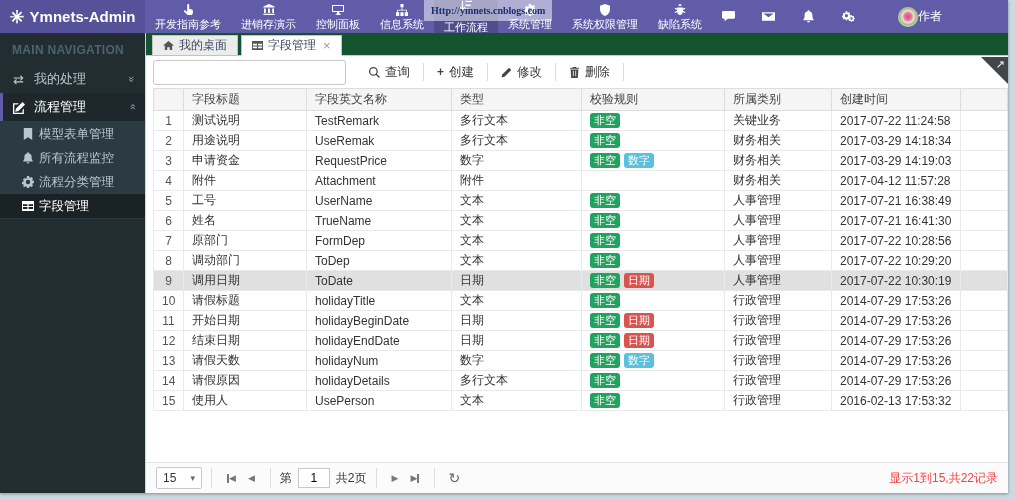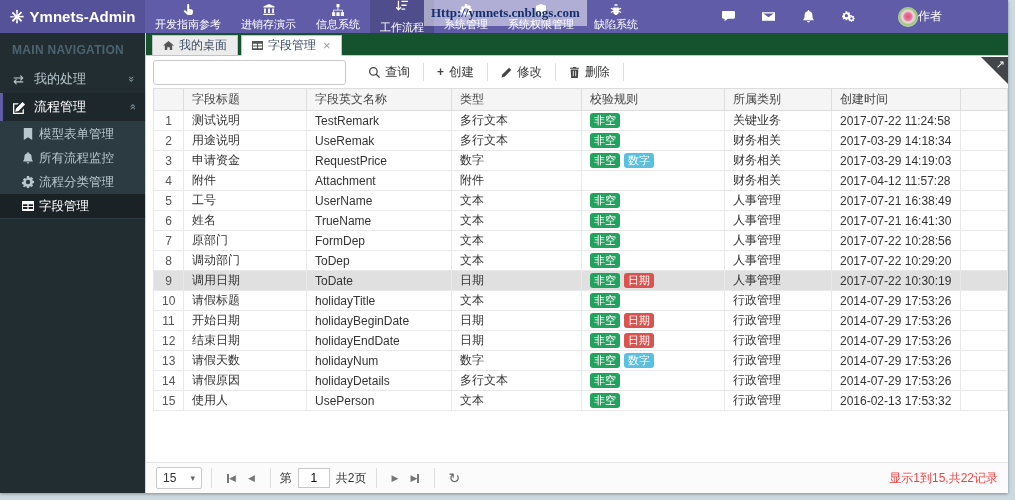--- a/index.html
+++ b/index.html
@@ -21,21 +21,21 @@
   .nav-item .icon svg{width:12px;height:12px;fill:#fff;display:block;}
   .top-right{margin-left:auto; display:flex; align-items:center; gap:27px; padding-right:66px; color:#fff;}
   .top-icon{cursor:pointer;}
   .top-icon svg{width:13px;height:13px;fill:#fff;display:block;}
   .user{display:flex; align-items:center; margin-left:16px; font-size:12px; cursor:pointer;}
   .avatar{width:20px;height:20px;border-radius:50%;
     background:radial-gradient(circle at 50% 48%, #d94f7e 0%, #e8799f 26%, #f2dce2 40%, #9cc27a 58%, #dfeed6 78%, #fdfdfd 100%);}
 
   
   .watermark{position:absolute; left:424px; top:0; z-index:40; background:rgba(255,255,255,.5); color:#16306e;
-    font-family:"Liberation Serif",serif; font-weight:bold; font-size:13px; padding:5px 7px; white-space:nowrap;}
+    font-family:"Liberation Serif",serif; font-weight:bold; font-size:10px; padding:5px 7px; white-space:nowrap;}
 
   
   .sidebar{position:absolute; top:33px; left:0; bottom:0; width:145px; background:var(--c-sidebar);}
   .side-header{padding:10px 12px 8px; font-size:12px; font-weight:bold; color:#4b646f; letter-spacing:.3px;}
   .side-item{height:28px; display:flex; align-items:center; padding:0 10px 0 13px; color:#b8c7ce; font-size:13px; cursor:pointer;}
   .side-item .icon{width:18px; font-size:13px; color:#b8c7ce;}
   .side-item .icon svg{width:13px;height:13px;fill:currentColor;display:block;}
   .side-label{flex:1; margin-left:3px;}
   .side-item .chev{font-size:11px; color:#8aa4af;}
   .side-item.active{border-left:3px solid var(--c-header); padding-left:10px; background:#1e282c; color:#fff;}
@@ -116,20 +116,28 @@
           </span>
           <span class="nav-label">开发指南参考</span>
         </div>
         <div class="nav-item">
           <span class="icon">
             <svg viewBox="0 0 12 12">
               <path d="M6 0l5.6 2.6v1H.4v-1zM1 4.4h1.8V9H1zM5.1 4.4h1.8V9H5.1zM9.2 4.4H11V9H9.2zM.4 9.8h11.2V11H.4z"></path>
             </svg>
           </span>
           <span class="nav-label">进销存演示</span>
+        </div>
+        <div class="nav-item">
+          <span class="icon">
+            <svg viewBox="0 0 12 12">
+              <path d="M.5 1h11c.3 0 .5.2.5.5v6c0 .3-.2.5-.5.5H7l.4 1.6h1.1V11H3.5v-.4h1.1L5 8H.5C.2 8 0 7.8 0 7.5v-6C0 1.2.2 1 .5 1zM1 2v5h10V2z"></path>
+            </svg>
+          </span>
+          <span class="nav-label">控制面板</span>
         </div>
         <div class="nav-item">
           <span class="icon">
             <svg viewBox="0 0 12 12">
               <path d="M4.5 0h3v3.2h-3zM0 8.2h3.2V12H0zM4.4 8.2h3.2V12H4.4zM8.8 8.2H12V12H8.8zM5.6 3.2h.8v2.6H5.6zM1.2 5.8h9.6v.8H1.2zM1.2 6h.8v2.2h-.8zM10 6h.8v2.2H10z"></path>
             </svg>
           </span>
           <span class="nav-label">信息系统</span>
         </div>
         <div class="nav-item active">

